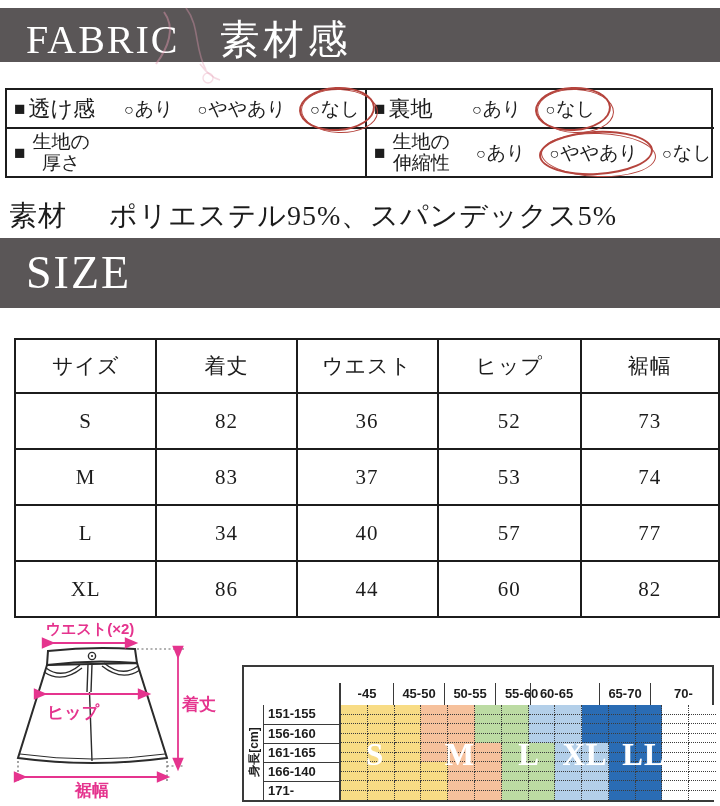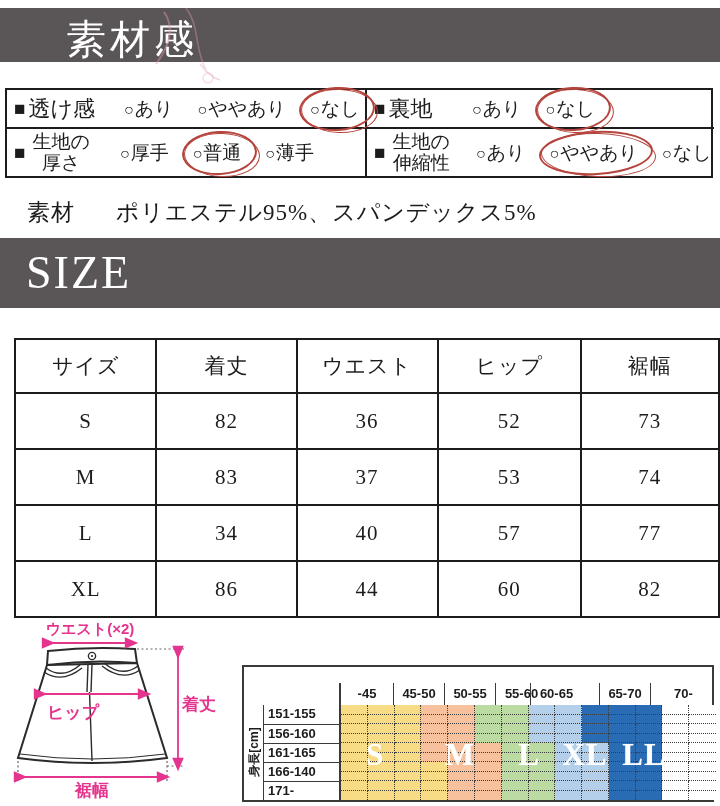--- a/index.html
+++ b/index.html
@@ -25,21 +25,21 @@
   .fcell:nth-child(4) .flabel{min-width:100px;}
   .fsq{font-size:19px;margin-right:3px;}
   .lines{display:flex;flex-direction:column;line-height:1.08;font-size:19px;text-align:center;margin-left:4px;}
   .fopts{display:flex;gap:20px;font-size:19px;align-items:center;}
   .opt{position:relative;white-space:nowrap;padding:0 2px;}
   .opt .mark{font-size:16px;margin-right:1px;}
   .opt.circled::before{content:"";position:absolute;left:-9px;right:-13px;top:-9px;bottom:-9px;border:2px solid #b5443d;border-radius:50%;transform:rotate(-3deg);}
   .opt.circled::after{content:"";position:absolute;left:-7px;right:-16px;top:-7px;bottom:-11px;border:1.5px solid #b5443d;border-radius:50%;transform:rotate(2deg);}
 
   
-  .material{position:absolute;top:197px;left:27px;font-size:23px;letter-spacing:1px;}
+  .material{position:absolute;top:197px;left:9px;font-size:28px;letter-spacing:1px;}
   .material .mlabel{margin-right:34px;}
 
   
   .size-table{position:absolute;top:338px;left:14px;}
   .size-table table{border-collapse:collapse;}
   .size-table th,.size-table td{border:2px solid #1c1c1c;text-align:center;vertical-align:middle;font-weight:normal;font-size:21px;letter-spacing:1px;}
   .size-table th{height:50px;}
   .size-table td{height:52px;}
 
   
@@ -61,20 +61,21 @@
   .rt-c.lastc{border-right:none;}
   .rt-c.lastr{border-bottom:none;}
   .rt-letter{position:absolute;top:51px;transform:translate(-50%,-54%);color:#fff;font-family:"Liberation Serif","DejaVu Serif",serif;font-size:31px;font-weight:600;letter-spacing:1px;text-shadow:0 0 1px rgba(255,255,255,.4);}
 </style>
 </head>
 <body>
 
 <div class="page">
 
   <div class="bar" id="fabric-bar">
+    <span class="en">FABRIC</span>
     <span class="ja">素材感</span>
   </div>
   <svg class="doodle" width="110" height="84" viewBox="0 0 110 84">
     <path d="M22,8 C34,24 26,44 14,60" stroke="#e59ab2" stroke-width="2" fill="none" opacity="0.45"></path>
     <path d="M44,4 C58,22 52,44 64,66 M58,60 C64,68 70,74 78,76" stroke="#e59ab2" stroke-width="1.6" fill="none" opacity="0.38"></path>
     <circle cx="66" cy="74" r="5" stroke="#e59ab2" stroke-width="1.4" fill="none" opacity="0.35"></circle>
   </svg>
 
   <div class="fabric-table" id="fabric-table">
       <div class="fcell">
@@ -98,25 +99,20 @@
           <span class="opt circled"><span class="mark">○</span><span>なし</span></span>
         </div>
       </div>
       <div class="fcell bt">
         <div class="flabel">
           <span class="fsq">■</span>
           <div class="lines">
             <span>生地の</span>
             <span>厚さ</span>
           </div>
-        </div>
-        <div class="fopts">
-          <span class="opt"><span class="mark">○</span><span>厚手</span></span>
-          <span class="opt circled"><span class="mark">○</span><span>普通</span></span>
-          <span class="opt"><span class="mark">○</span><span>薄手</span></span>
         </div>
       </div>
       <div class="fcell bt bl">
         <div class="flabel">
           <span class="fsq">■</span>
           <div class="lines">
             <span>生地の</span>
             <span>伸縮性</span>
           </div>
         </div>

